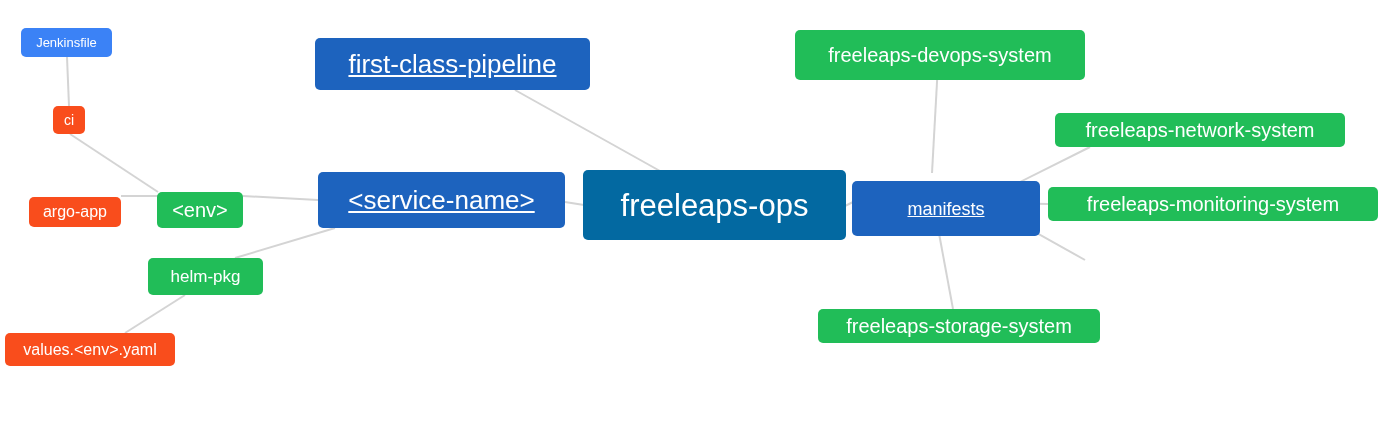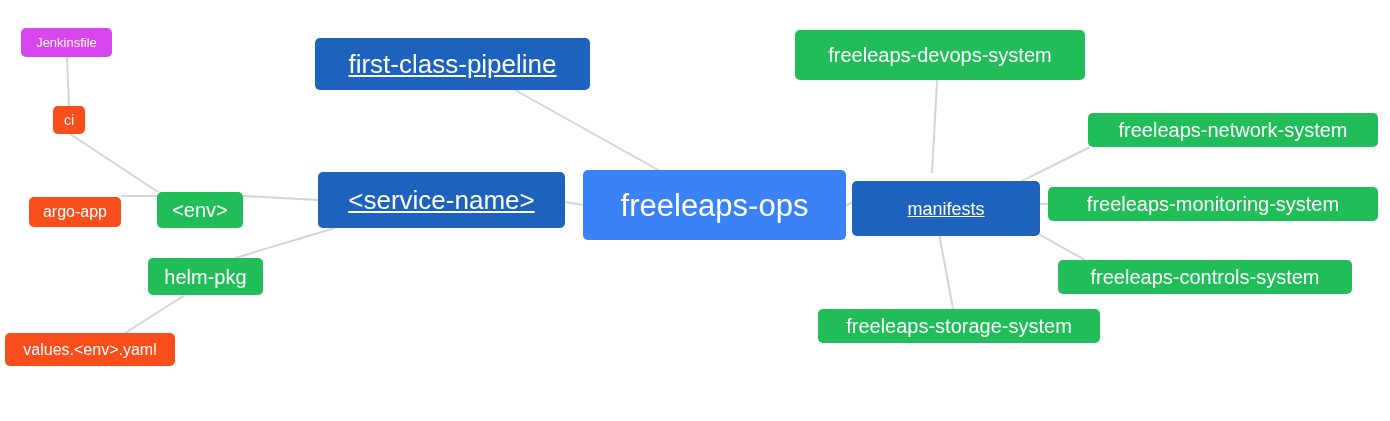--- a/index.html
+++ b/index.html
@@ -23,37 +23,37 @@
   .node {
     position: absolute;
     display: flex; align-items: center; justify-content: center;
     color: #ffffff;
     border-radius: 5px;
     white-space: nowrap;
     cursor: pointer;
     line-height: 1;
   }
   .bg-blue   { background: #1d63be; text-decoration: underline; }
-  .bg-dark   { background: #3b82f6; }
+  .bg-dark   { background: #0369a1; }
   .bg-green  { background: #21bd58; }
   .bg-red    { background: #f94d1c; }
-  .bg-orange { background: #d946ef; }
+  .bg-orange { background: #3b82f6; }
 
   .n-jenkinsfile { left: 21px;  top: 28px;  width: 91px;  height: 29px; font-size: 13px; }
   .n-ci          { left: 53px;  top: 106px; width: 32px;  height: 28px; font-size: 14px; }
   .n-argo-app    { left: 29px;  top: 181px; width: 92px;  height: 30px; font-size: 16px; margin-top: 16px; }
   .n-env         { left: 157px; top: 177px; width: 86px;  height: 36px; font-size: 20px; margin-top: 15px; }
-  .n-helm-pkg    { left: 148px; top: 258px; width: 115px; height: 37px; font-size: 20px; }
+  .n-helm-pkg    { left: 148px; top: 258px; width: 115px; height: 37px; font-size: 17px; }
   .n-values      { left: 5px;   top: 333px; width: 170px; height: 33px; font-size: 16px; }
   .n-service     { left: 318px; top: 172px; width: 247px; height: 56px; font-size: 26px; }
   .n-pipeline    { left: 315px; top: 38px;  width: 275px; height: 52px; font-size: 26px; }
   .n-root        { left: 583px; top: 170px; width: 263px; height: 70px; font-size: 31px; }
   .n-manifests   { left: 852px; top: 181px; width: 188px; height: 55px; font-size: 18px; }
   .n-devops      { left: 795px;  top: 30px;  width: 290px; height: 50px; font-size: 20px; }
-  .n-network     { left: 1055px; top: 113px; width: 290px; height: 34px; font-size: 20px; margin-left: 33px; }
+  .n-network     { left: 1055px; top: 113px; width: 290px; height: 34px; font-size: 20px; }
   .n-monitoring  { left: 1048px; top: 187px; width: 330px; height: 34px; font-size: 20px; }
   .n-controls    { left: 1058px; top: 260px; width: 294px; height: 34px; font-size: 20px; }
   .n-storage     { left: 818px;  top: 309px; width: 282px; height: 34px; font-size: 20px; }
 </style>
 </head>
 <body>
 
 <div class="canvas">
 
   <svg class="edges" viewBox="0 0 1390 421">
@@ -79,16 +79,15 @@
   <div class="node bg-green n-env">&lt;env&gt;</div>
   <div class="node bg-green n-helm-pkg">helm-pkg</div>
   <div class="node bg-red n-values">values.&lt;env&gt;.yaml</div>
   <div class="node bg-blue n-service">&lt;service-name&gt;</div>
   <div class="node bg-blue n-pipeline">first-class-pipeline</div>
   <div class="node bg-dark n-root">freeleaps-ops</div>
   <div class="node bg-blue n-manifests">manifests</div>
   <div class="node bg-green n-devops">freeleaps-devops-system</div>
   <div class="node bg-green n-network">freeleaps-network-system</div>
   <div class="node bg-green n-monitoring">freeleaps-monitoring-system</div>
-  <div class="node bg-green n-controls">freeleaps-controls-system</div>
   <div class="node bg-green n-storage">freeleaps-storage-system</div>
 
 </div>
 
 </body></html>

